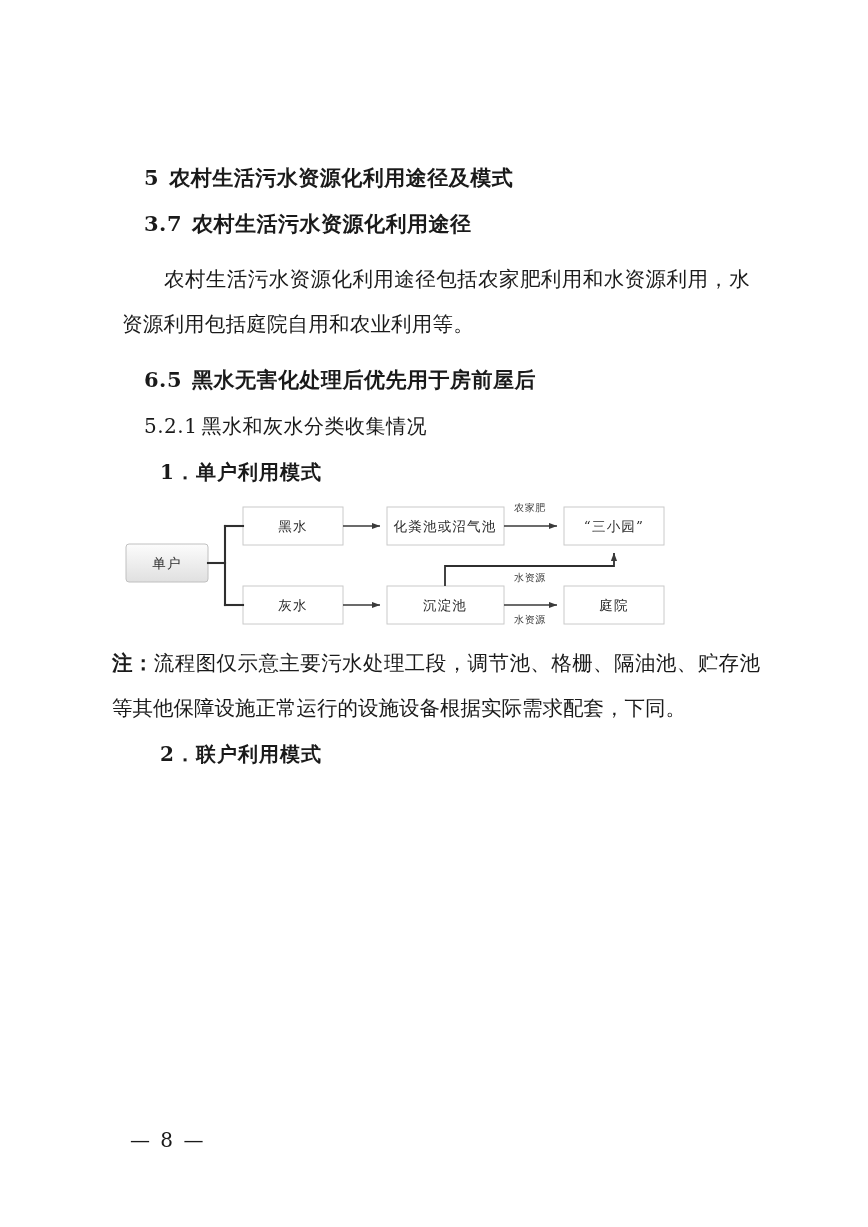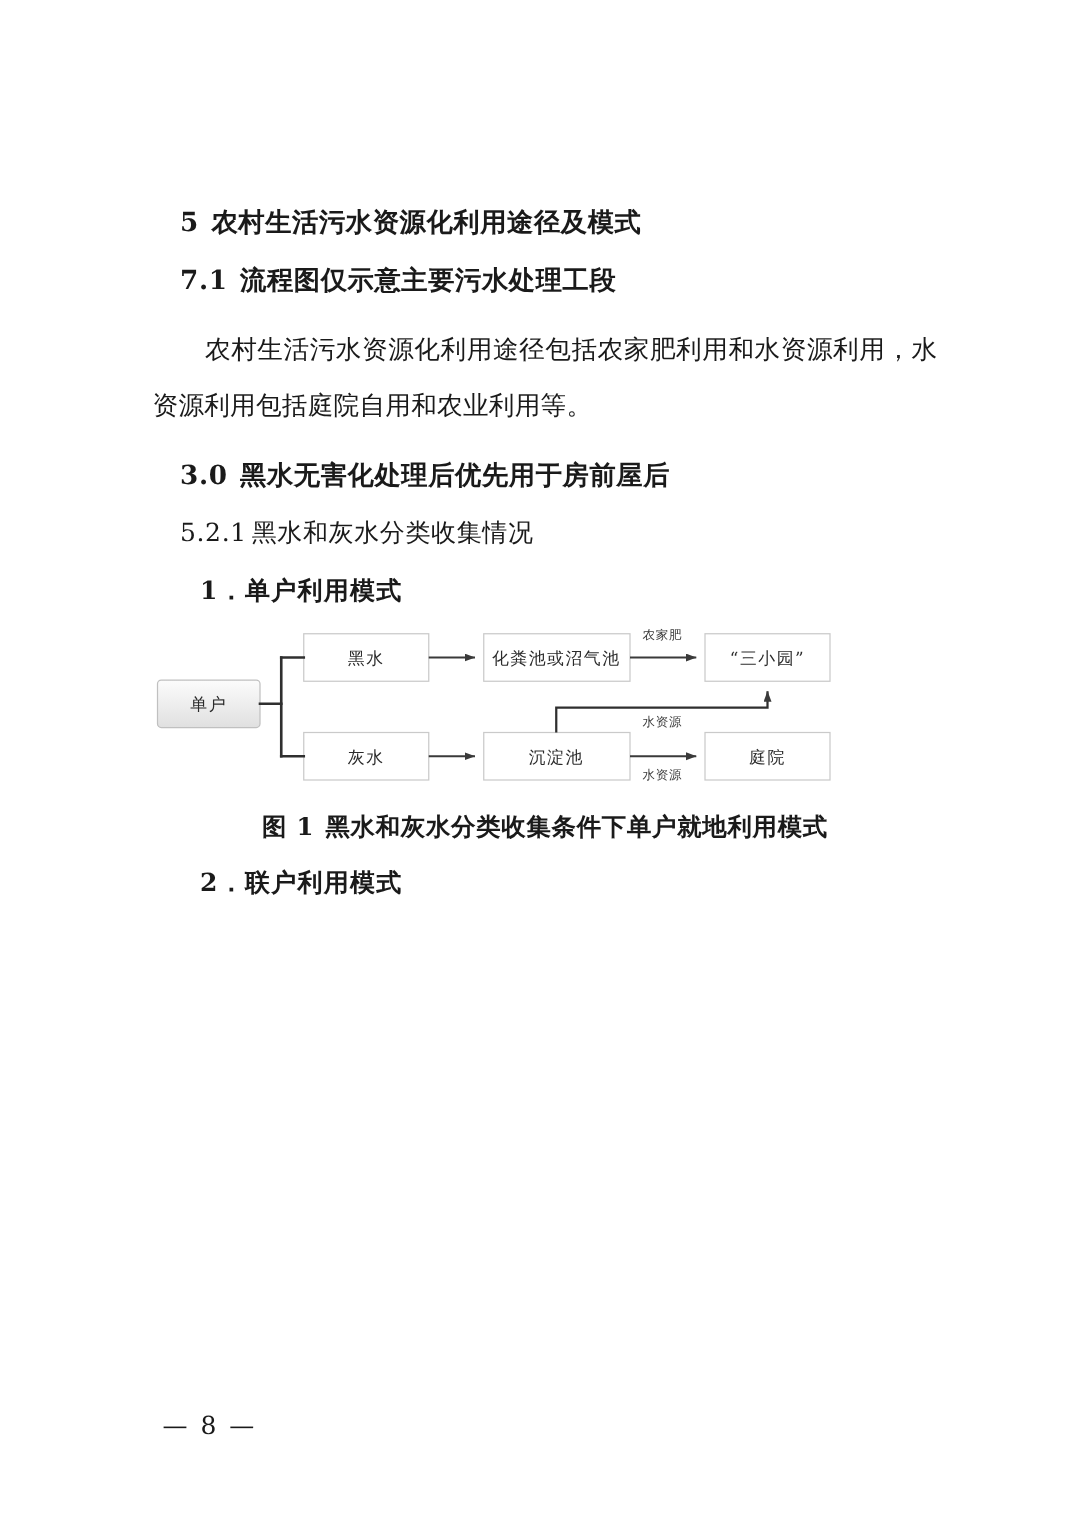--- a/index.html
+++ b/index.html
@@ -150,27 +150,27 @@
 
 <div class="page">
 
   <div class="content">
 
     <h1 class="h-sec">
       <span class="num">5</span><span>农村生活污水资源化利用途径及模式</span>
     </h1>
 
     <h2 class="h-sub">
-      <span class="num">7.1</span><span>流程图仅示意主要污水处理工段</span>
+      <span class="num">3.7</span><span>农村生活污水资源化利用途径</span>
     </h2>
 
     <p class="para indent">农村生活污水资源化利用途径包括农家肥利用和水资源利用，水资源利用包括庭院自用和农业利用等。</p>
 
     <h2 class="h-sub">
-      <span class="num">3.0</span><span>黑水无害化处理后优先用于房前屋后</span>
+      <span class="num">6.5</span><span>黑水无害化处理后优先用于房前屋后</span>
     </h2>
 
     <h3 class="h-sub3">
       <span class="num">5.2.1</span><span>黑水和灰水分类收集情况</span>
     </h3>
 
     <h4 class="h-item">1．单户利用模式</h4>
 
 
     <div class="diagram">
@@ -243,24 +243,22 @@
         <g>
           <path d="M333,83 L333,63 L502,63 L502,50" fill="none" stroke="#2f2f2f" stroke-width="1.8" marker-end="url(#arw)"></path>
         </g>
 
         <text class="dedge-label" x="418" y="8" text-anchor="middle">农家肥</text>
         <text class="dedge-label" x="418" y="78" text-anchor="middle">水资源</text>
         <text class="dedge-label" x="418" y="120" text-anchor="middle">水资源</text>
       </svg>
     </div>
 
-    <p class="fig-caption">
-      <span class="cap-num">图 1</span><span>黑水和灰水分类收集条件下单户就地利用模式</span>
-    </p>
-
+
+    <p class="note"><span class="note-label">注：</span><span>流程图仅示意主要污水处理工段，调节池、格栅、隔油池、贮存池等其他保障设施正常运行的设施设备根据实际需求配套，下同。</span></p>
 
     <h4 class="h-item">2．联户利用模式</h4>
 
 
   </div>
 
   <div class="page-number">— 8 —</div>
 
 </div>
 

